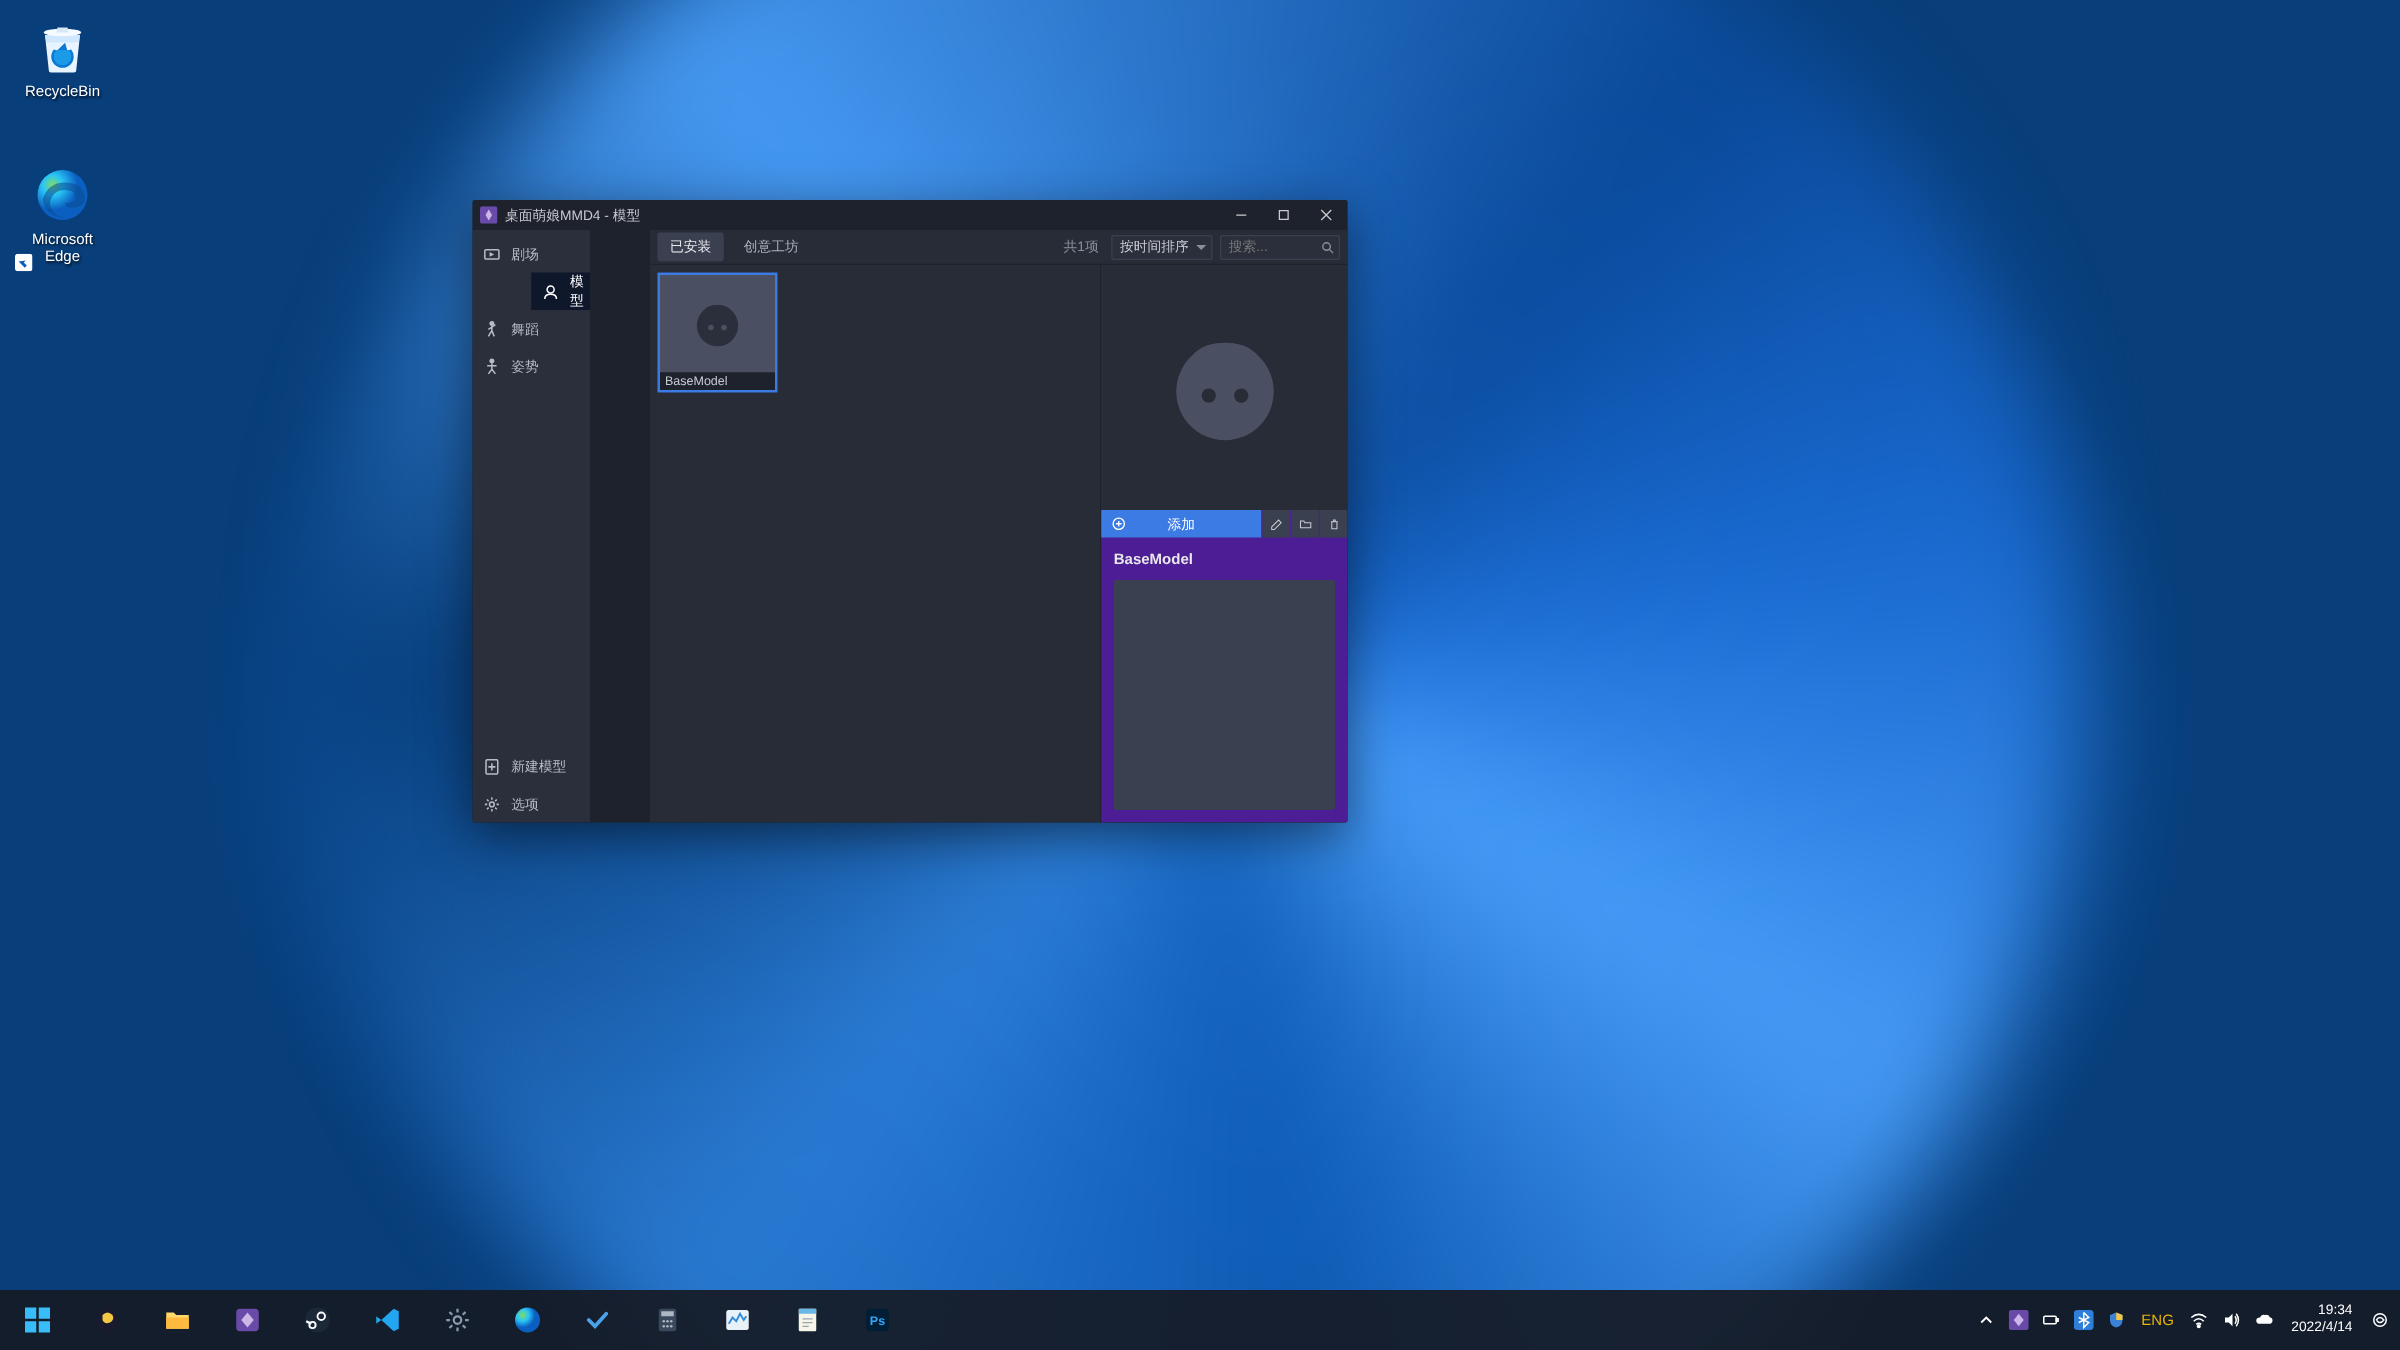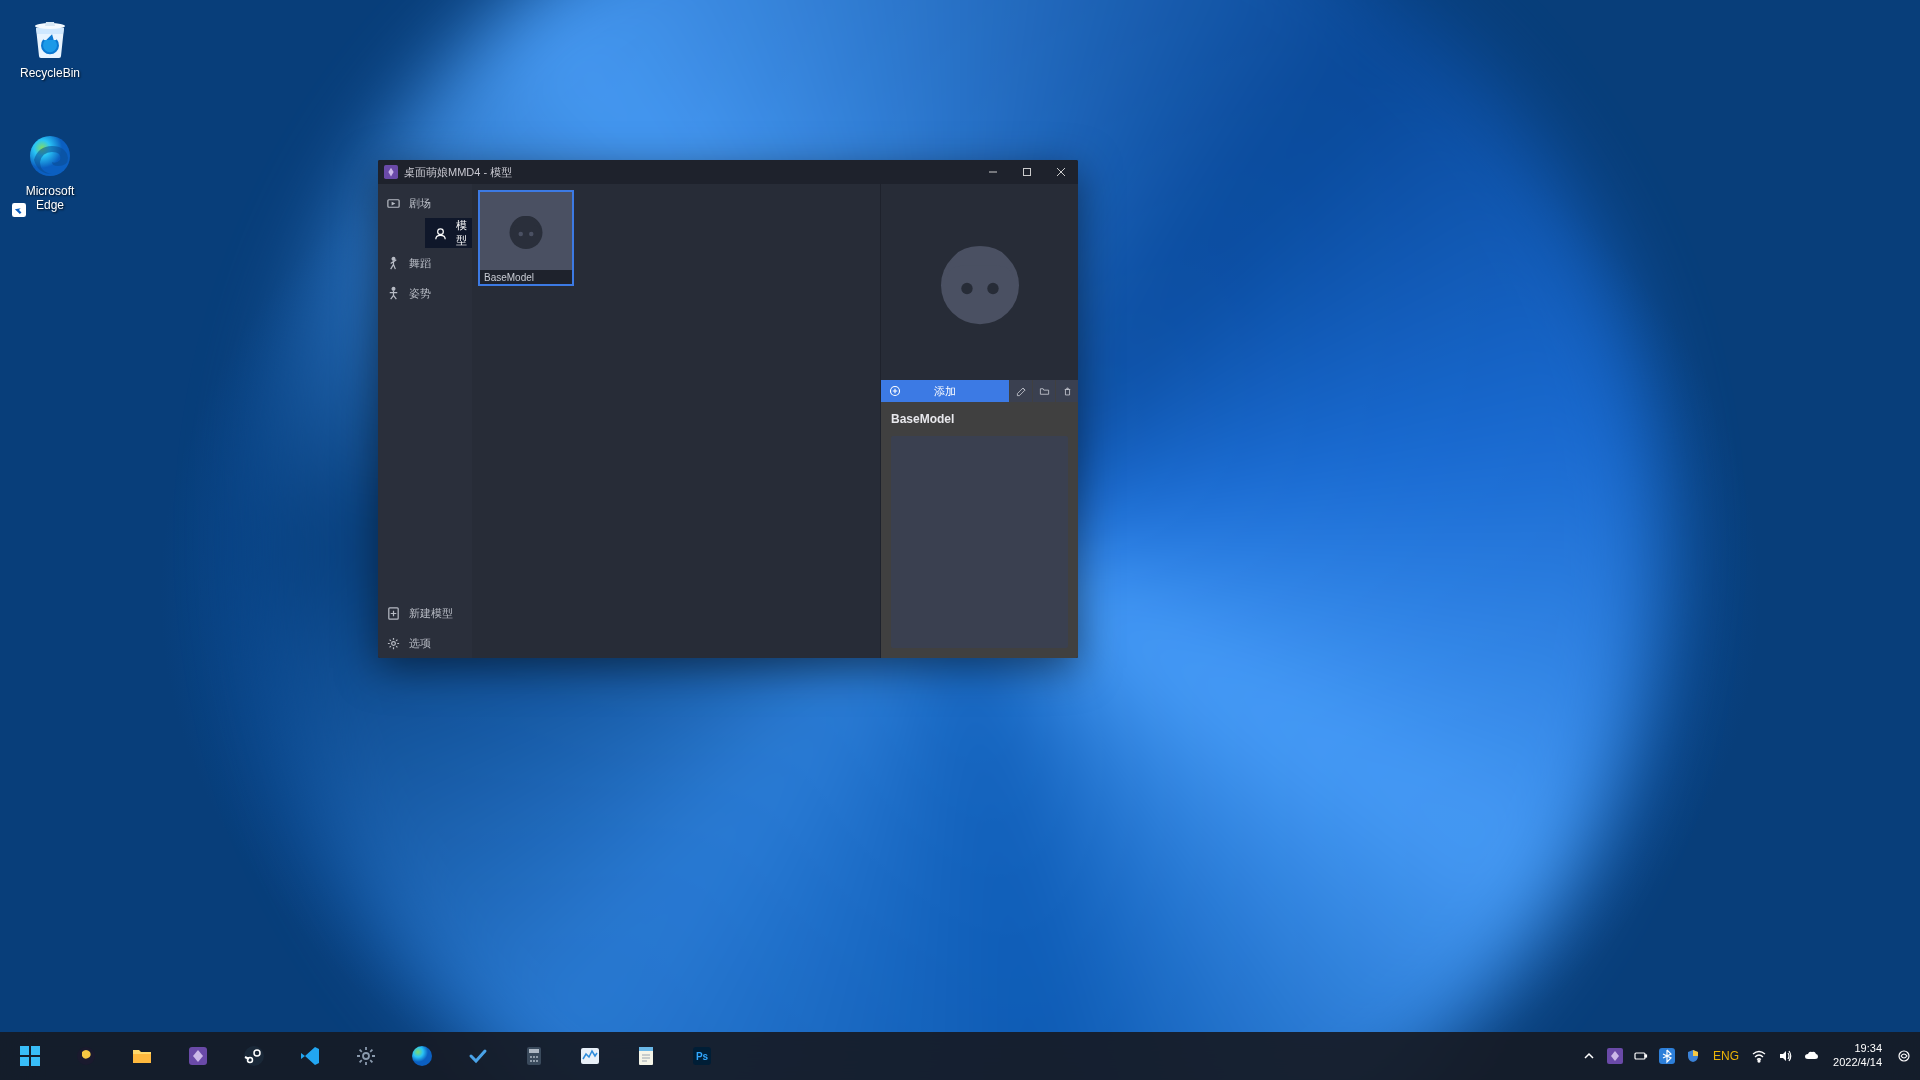--- a/index.html
+++ b/index.html
@@ -20,21 +20,21 @@
 
 
 .app-window { position: absolute; left: 378px; top: 160px; width: 700px; height: 498px; background: #1e222c; border-radius: 2px; box-shadow: 0 10px 40px rgba(0,0,0,.5); display: flex; flex-direction: column; overflow: hidden; }
 .titlebar { height: 24px; background: #1e222c; display: flex; align-items: center; padding-left: 6px; }
 .titlebar .app-ico { width: 14px; height: 14px; margin-right: 6px; }
 .titlebar .title { font-size: 11px; color: #c8c8d0; }
 .titlebar .win-controls { margin-left: auto; display: flex; }
 .win-btn { width: 34px; height: 24px; display:flex; align-items:center; justify-content:center; color:#ccc; cursor:pointer; }
 .win-btn svg { width:10px; height:10px; }
 
-.app-body { flex: 1; display: flex; min-height: 0; }
+.app-body { flex: 1; display: flex; min-height: 0; gap: 48px; }
 
 
 .sidebar { width: 94px; background: #2a2f3b; display: flex; flex-direction: column; }
 .side-item { height: 30px; display: flex; align-items: center; gap: 8px; padding: 0 8px; font-size: 11px; color: #b8bcc5; cursor: pointer; }
 .side-item.active { background: #0f172a; color: #fff; margin-left: 47px; }
 .side-item .sico { width:15px; height:15px; flex-shrink:0; display:flex; align-items:center; justify-content:center; }
 .sidebar-spacer { flex: 1; }
 .sidebar .first { margin-top: 4px; }
 
 
@@ -52,21 +52,21 @@
 .search-wrap .sicon { position:absolute; right:4px; width:12px; height:12px; color:#8a8f9c; }
 
 .content-split { flex:1; display:flex; min-height:0; }
 .grid-area { flex:1; padding: 6px; }
 .model-card { width: 96px; border: 2px solid #3c7ae4; background: #1e222c; display:flex; flex-direction:column; cursor:pointer; }
 .model-thumb { width: 92px; height: 78px; background: #4a5062; display:flex; align-items:center; justify-content:center; }
 .model-thumb svg { width:48px; height:48px; }
 .model-label { font-size: 10px; color: #c8cbd3; padding: 2px 4px 1px; background:#1e222c; }
 
 
-.detail { width: 198px; background: #404040; border-left: 1px solid #1e222c; display:flex; flex-direction:column; }
+.detail { width: 198px; background: #4c1d95; border-left: 1px solid #1e222c; display:flex; flex-direction:column; }
 .detail-preview { height: 196px; background: #272c37; display:flex; align-items:center; justify-content:center; }
 .detail-preview svg { width: 104px; height: 104px; }
 .detail-actions { display:flex; height: 22px; }
 .add-btn { flex:1; background: #3c7ae4; color:#fff; font-size:11px; display:flex; align-items:center; justify-content:center; gap:6px; cursor:pointer; position:relative; }
 .add-btn .plus-ico { position:absolute; left:8px; width:12px;height:12px; }
 .icon-btn { width: 22px; background:#3a4050; display:flex; align-items:center; justify-content:center; color:#c8cbd3; cursor:pointer; margin-left:1px; }
 .icon-btn svg { width:11px; height:11px; }
 .detail-title { font-size: 12px; font-weight: 600; color: #e8e8ec; padding: 10px; }
 .detail-desc { flex:1; margin: 0 10px 10px; background: #3a4050; border-radius: 2px; }
 
@@ -200,20 +200,38 @@
             <svg viewBox="0 0 16 16" fill="currentColor">
               <circle cx="8" cy="8" r="2" fill="none" stroke="currentColor" stroke-width="1.3"></circle>
               <path d="M8 2 L8 4 M8 12 L8 14 M2 8 L4 8 M12 8 L14 8 M3.8 3.8 L5.2 5.2 M10.8 10.8 L12.2 12.2 M12.2 3.8 L10.8 5.2 M5.2 10.8 L3.8 12.2" stroke="currentColor" stroke-width="1.3"></path>
             </svg>
           </span>
         <span>选项</span>
       </div>
     </div>
 
     <div class="main">
+      <div class="toolbar">
+        <div class="tab active">已安装</div>
+        <div class="tab">创意工坊</div>
+        <div class="spacer"></div>
+        <div class="count">共1项</div>
+        <div class="sort-wrap">
+          <select class="sort-select">
+            <option>按时间排序</option>
+          </select>
+        </div>
+        <div class="search-wrap">
+          <input class="search-input" placeholder="搜索..." style="">
+          <svg class="sicon" viewBox="0 0 16 16" fill="none" stroke="currentColor" stroke-width="1.5">
+              <circle cx="7" cy="7" r="4"></circle>
+              <path d="M10 10 L14 14"></path>
+            </svg>
+        </div>
+      </div>
 
       <div class="content-split">
         <div class="grid-area">
           <div class="model-card">
             <div class="model-thumb">
               <svg viewBox="0 0 64 64" fill="#2a2f3b">
                   <circle cx="32" cy="34" r="22"></circle>
                   <path d="M14 30 Q14 12 32 12 Q50 12 50 30 Q50 24 42 24 L22 24 Q14 24 14 30 Z" fill="#2a2f3b"></path>
                   <circle cx="25" cy="36" r="3" fill="#4a5062"></circle>
                   <circle cx="39" cy="36" r="3" fill="#4a5062"></circle>

